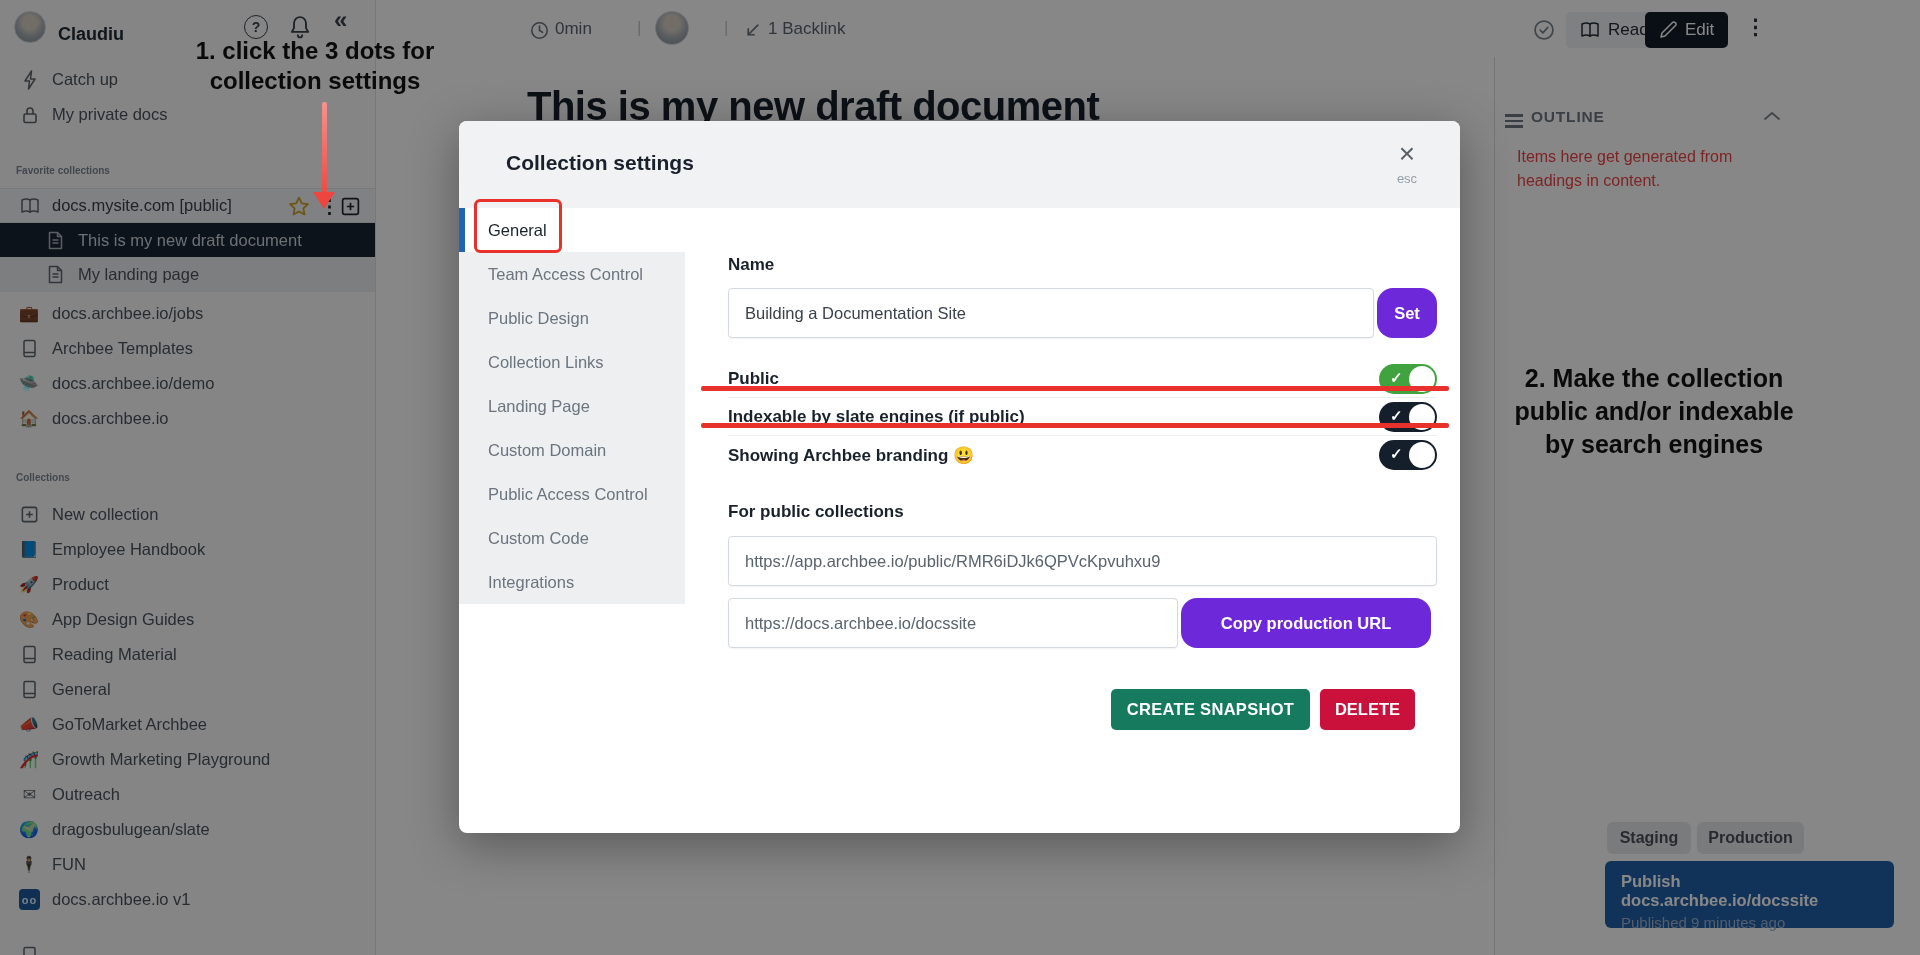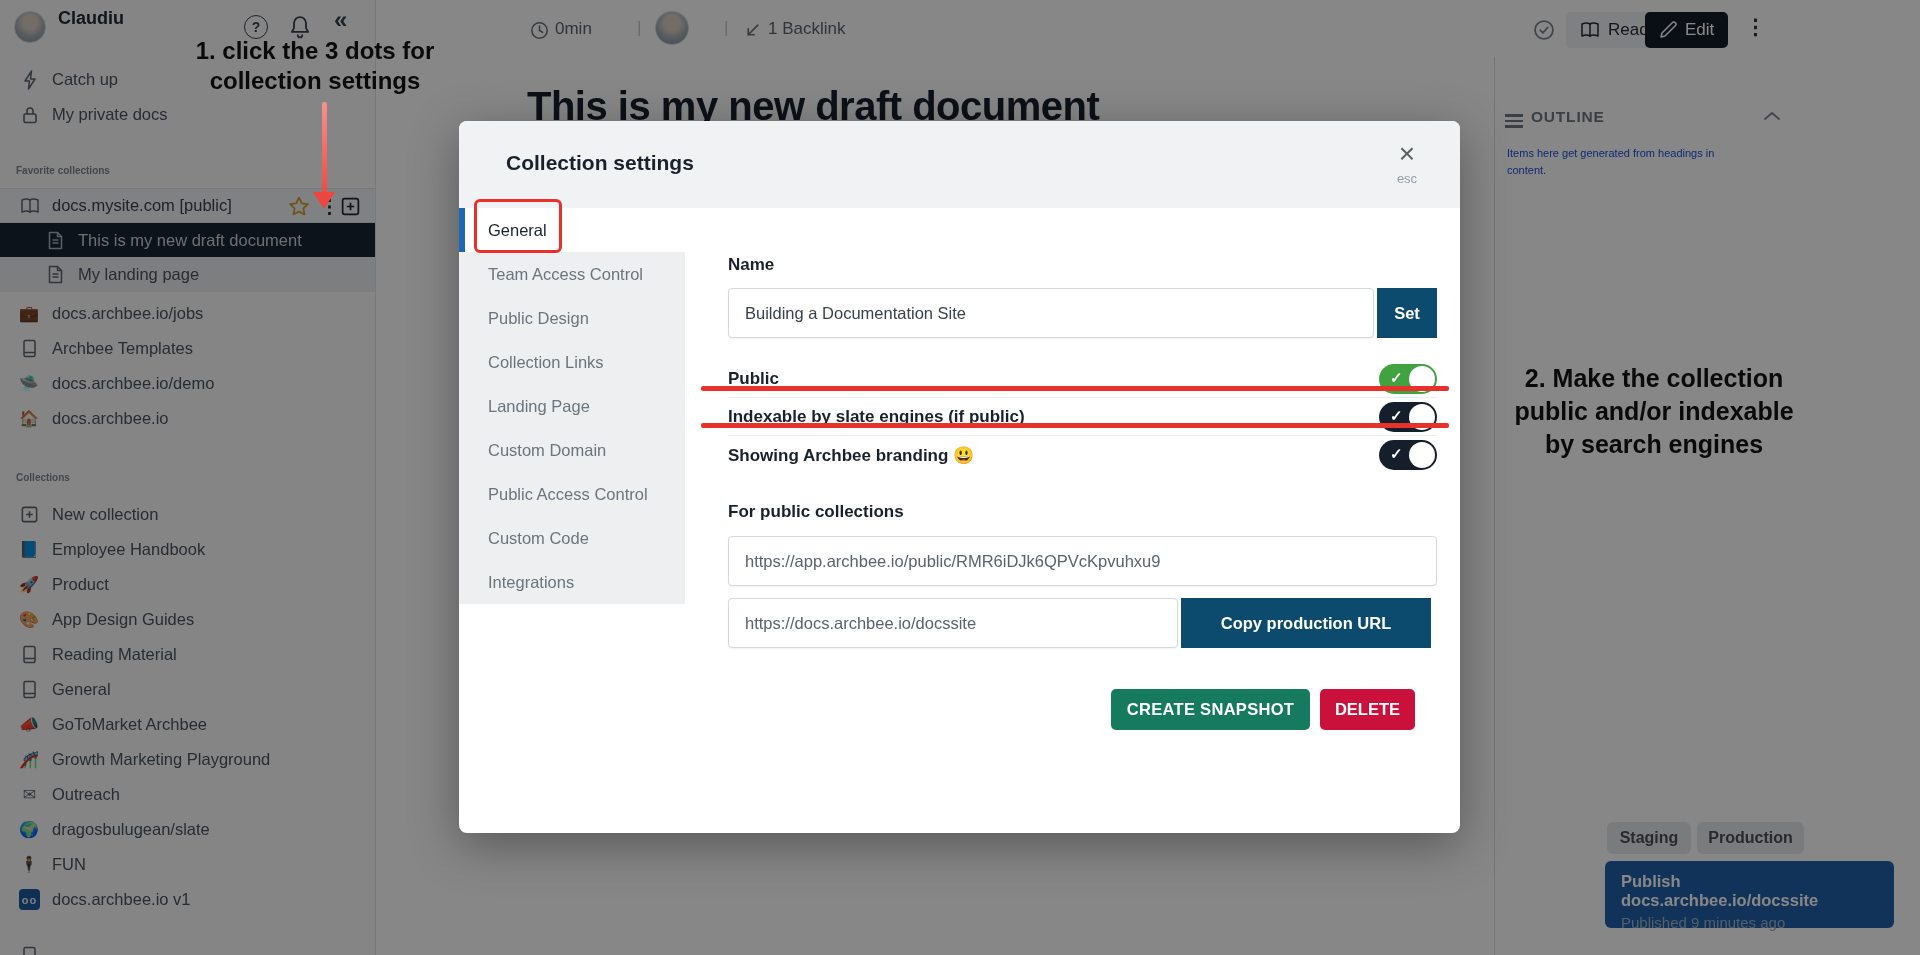--- a/index.html
+++ b/index.html
@@ -4,21 +4,21 @@
 <style>
   * { margin:0; padding:0; box-sizing:border-box; }
   html,body { width:1920px; height:955px; }
   body { font-family:"Liberation Sans", sans-serif; background:#fff; }
   #stage { position:relative; width:1920px; height:955px; overflow:hidden; background:#fff; }
 
   
   #sidebar { position:absolute; left:0; top:0; width:376px; height:955px; background:#fbfcfd; border-right:1px solid #dfe3e8; }
   .ws-head { position:absolute; left:0; top:0; width:376px; height:56px; }
   .avatar { border-radius:50%; background:radial-gradient(circle at 50% 35%, #d9cfc4 0 28%, #a8b0b6 55%, #7e8992); border:1px solid #cfd5da; }
-  .ws-name { position:absolute; left:58px; top:8px; font-size:18px; font-weight:700; color:#202a34; }
+  .ws-name { position:absolute; left:58px; top:24px; font-size:18px; font-weight:700; color:#202a34; }
   .head-ic { position:absolute; top:15px; color:#39424c; cursor:pointer; }
   .help-circle { width:24px; height:24px; border:1.7px solid #39424c; border-radius:50%; display:flex; align-items:center; justify-content:center; font-size:14px; font-weight:700; }
   .srow { position:absolute; left:0; width:375px; height:35px; display:flex; align-items:center; padding-left:18px; gap:11px; font-size:16.5px; color:#4a545e; cursor:pointer; }
   .srow .ic { width:23px; display:flex; justify-content:center; align-items:center; color:#5b656f; flex:0 0 23px; }
   .srow.child { padding-left:44px; }
   .emo { font-size:16px; line-height:1; }
   .section-label { position:absolute; left:16px; height:30px; display:flex; align-items:center; font-size:10px; font-weight:700; color:#7d8791; }
   .row-mysite { background:#f1f3f6; border-top:1px solid #dfe3e8; border-bottom:1px solid #dfe3e8; color:#39434d; }
   .row-selected { background:#1a2431; color:#ccd4dc; }
   .row-selected .ic { color:#aab4be; }
@@ -34,21 +34,21 @@
   .pill-edit { background:#141d28; color:#ffffff; font-weight:400; }
 
   
   #doc-title { position:absolute; left:527px; top:84px; font-size:40px; font-weight:700; color:#18212c; letter-spacing:-0.5px; }
 
   
   #right-panel { position:absolute; left:1494px; top:57px; width:362px; height:898px; border-left:1px solid #d9dee3; }
   .outline-bars { position:absolute; left:10px; top:57px; width:18px; }
   .outline-bars div { height:2.5px; background:#6d7781; margin-bottom:3px; }
   #outline-title { position:absolute; left:36px; top:51px; font-size:15.5px; font-weight:700; letter-spacing:0.8px; color:#6d7781; }
-  #outline-hint { position:absolute; left:12px; top:88px; width:225px; font-size:11px; line-height:1.5; color:#1d4ed8; }
+  #outline-hint { position:absolute; left:22px; top:88px; width:225px; font-size:16px; line-height:1.5; color:#ef4444; }
   .chev-up { position:absolute; left:268px; top:53px; color:#7b858f; }
 
   .env-pill { position:absolute; top:822px; height:32px; border-radius:6px; background:#e6e9ec; color:#495057; font-weight:700; font-size:16px; display:flex; align-items:center; justify-content:center; cursor:pointer; }
   #publish-btn { position:absolute; left:1605px; top:861px; width:289px; height:67px; background:#2161a8; border-radius:6px; padding:11px 16px; cursor:pointer; }
   #publish-title { font-size:16.5px; font-weight:700; color:#ffffff; }
   #publish-sub { font-size:15px; color:#9fb3c8; margin-top:4px; }
 
   
   #dim-overlay { position:absolute; inset:0; background:rgba(0,0,0,0.47); z-index:5; }
 
@@ -60,21 +60,21 @@
   #modal-close .x { font-size:28px; line-height:22px; color:#566069; }
   #modal-close .esc { font-size:13px; color:#949ea8; margin-top:6px; }
   #tabs-col { position:absolute; left:0; top:87px; width:226px; height:396px; background:#edeff1; }
   .mtab { height:44px; display:flex; align-items:center; padding-left:29px; font-size:16.5px; color:#6b757f; cursor:pointer; }
   .mtab.active { background:#ffffff; border-left:6px solid #1e66b4; padding-left:23px; color:#1a242f; }
   #modal-content { position:absolute; left:269px; top:87px; width:709px; }
   .fld-label { font-size:17px; font-weight:700; color:#18212c; }
   .inp-row { display:flex; height:50px; }
   .inp { flex:1; border:1px solid #d3d9de; border-radius:4px; background:#fff; display:flex; align-items:center; padding-left:16px; font-size:16.5px; color:#39424c; box-shadow:0 1px 2px rgba(30,40,50,0.06); }
   .inp.url { color:#59636d; }
-  .btn-blue { background:#0c4a6e; color:#fff; font-weight:700; font-size:16.5px; border-radius:0; display:flex; align-items:center; justify-content:center; margin-left:3px; cursor:pointer; }
+  .btn-blue { background:#6d28d9; color:#fff; font-weight:700; font-size:16.5px; border-radius:16px; display:flex; align-items:center; justify-content:center; margin-left:3px; cursor:pointer; }
   .tgl-row { height:38px; display:flex; align-items:center; justify-content:space-between; }
   .tgl-row.hairline { border-bottom:1px solid #eceff1; }
   .tgl-label { font-size:17px; font-weight:700; color:#18212c; }
   .toggle { width:58px; height:30px; border-radius:16px; position:relative; cursor:pointer; flex:0 0 58px; }
   .toggle .knob { position:absolute; right:2px; top:2px; width:26px; height:26px; background:#fff; border-radius:50%; }
   .toggle .chk { position:absolute; left:11px; top:5px; color:#fff; font-size:15px; font-weight:700; }
   .toggle.green { background:#40a33f; }
   .toggle.dark { background:#151f2b; }
   .snap-row { display:flex; justify-content:flex-end; gap:10px; margin-right:22px; }
   .btn-snap { width:199px; height:41px; background:#157a5e; color:#fff; font-weight:700; font-size:16.5px; letter-spacing:0.3px; border-radius:5px; display:flex; align-items:center; justify-content:center; cursor:pointer; }

